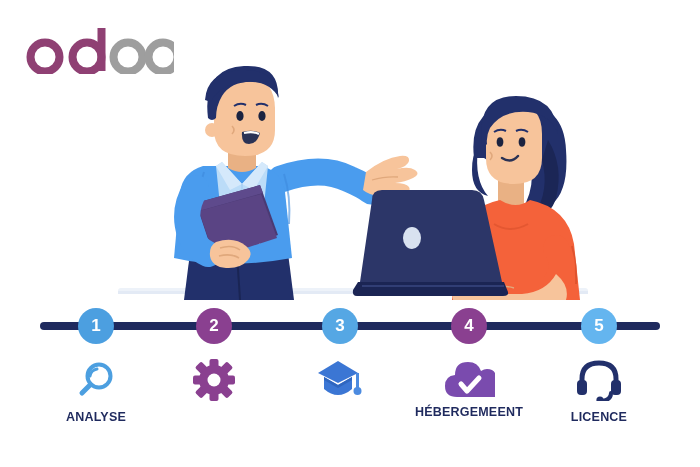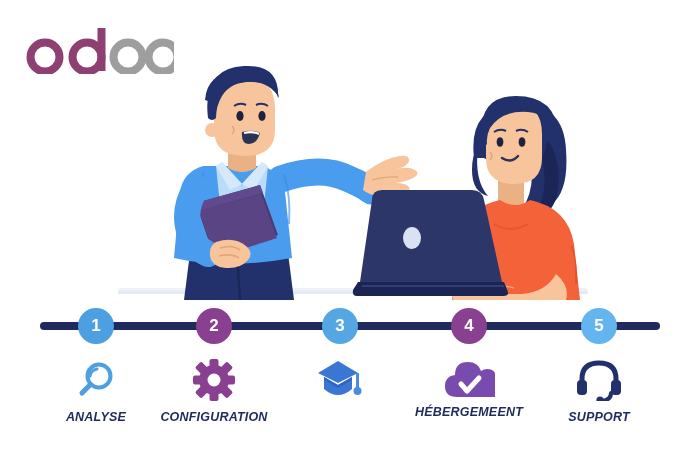--- a/index.html
+++ b/index.html
@@ -35,21 +35,20 @@
   }
   .icon-wrap{
     height:48px;margin-top:12px;
     display:flex;align-items:center;justify-content:center;
   }
   .label{
     margin-top:6px;
     font-size:12.5px;font-weight:bold;letter-spacing:0.2px;
     color:#1f2a5e;line-height:1.25;
     font-family:"Liberation Sans","DejaVu Sans",sans-serif;
-    font-style:italic;
   }
   .label.two-line{line-height:1.3;}
 </style>
 </head>
 <body>
 
 <div class="page">
 
   <div class="logo">
     <svg width="150" height="48" viewBox="0 0 150 48">
@@ -217,21 +216,20 @@
             <rect x="33" y="17.5" width="10" height="9" rx="2"></rect>
             <rect x="5" y="5" width="9" height="10" rx="2" transform="rotate(-45 9.5 10)"></rect>
             <rect x="30" y="5" width="9" height="10" rx="2" transform="rotate(45 34.5 10)"></rect>
             <rect x="5" y="29" width="9" height="10" rx="2" transform="rotate(45 9.5 34)"></rect>
             <rect x="30" y="29" width="9" height="10" rx="2" transform="rotate(-45 34.5 34)"></rect>
             <circle cx="22" cy="22" r="15"></circle>
           </g>
           <circle cx="22" cy="22" r="6.5" fill="#ffffff"></circle>
         </svg>
       </div>
-      <div class="label">CONFIGURATION</div>
     </div>
 
     <div class="node" style="left:275px;">
       <div class="circle" style="background:#55A7E4;">
         <span>3</span>
       </div>
       <div class="icon-wrap">
         <svg width="48" height="42" viewBox="0 0 48 42">
           <path d="M22 2 L2 14 L22 24 L42 14 Z" fill="#3B76D4"></path>
           <path d="M8 18 L8 30 q14 12 28 0 L36 18 L22 26 Z" fill="#3B76D4"></path>
@@ -262,17 +260,17 @@
       </div>
       <div class="icon-wrap">
         <svg width="46" height="42" viewBox="0 0 46 42">
           <path d="M6 26 L6 20 q0 -16 17 -16 q17 0 17 16 l0 6" stroke="#22306B" stroke-width="5" fill="none" stroke-linecap="round"></path>
           <rect x="1" y="21" width="10" height="15" rx="4" fill="#22306B"></rect>
           <rect x="35" y="21" width="10" height="15" rx="4" fill="#22306B"></rect>
           <path d="M35 34 q0 7 -9 8" stroke="#22306B" stroke-width="4" fill="none" stroke-linecap="round"></path>
           <circle cx="24" cy="41" r="3.6" fill="#22306B"></circle>
         </svg>
       </div>
-      <div class="label">SUPPORT</div>
+      <div class="label">LICENCE</div>
     </div>
 
   </div>
 </div>
 
 </body></html>

